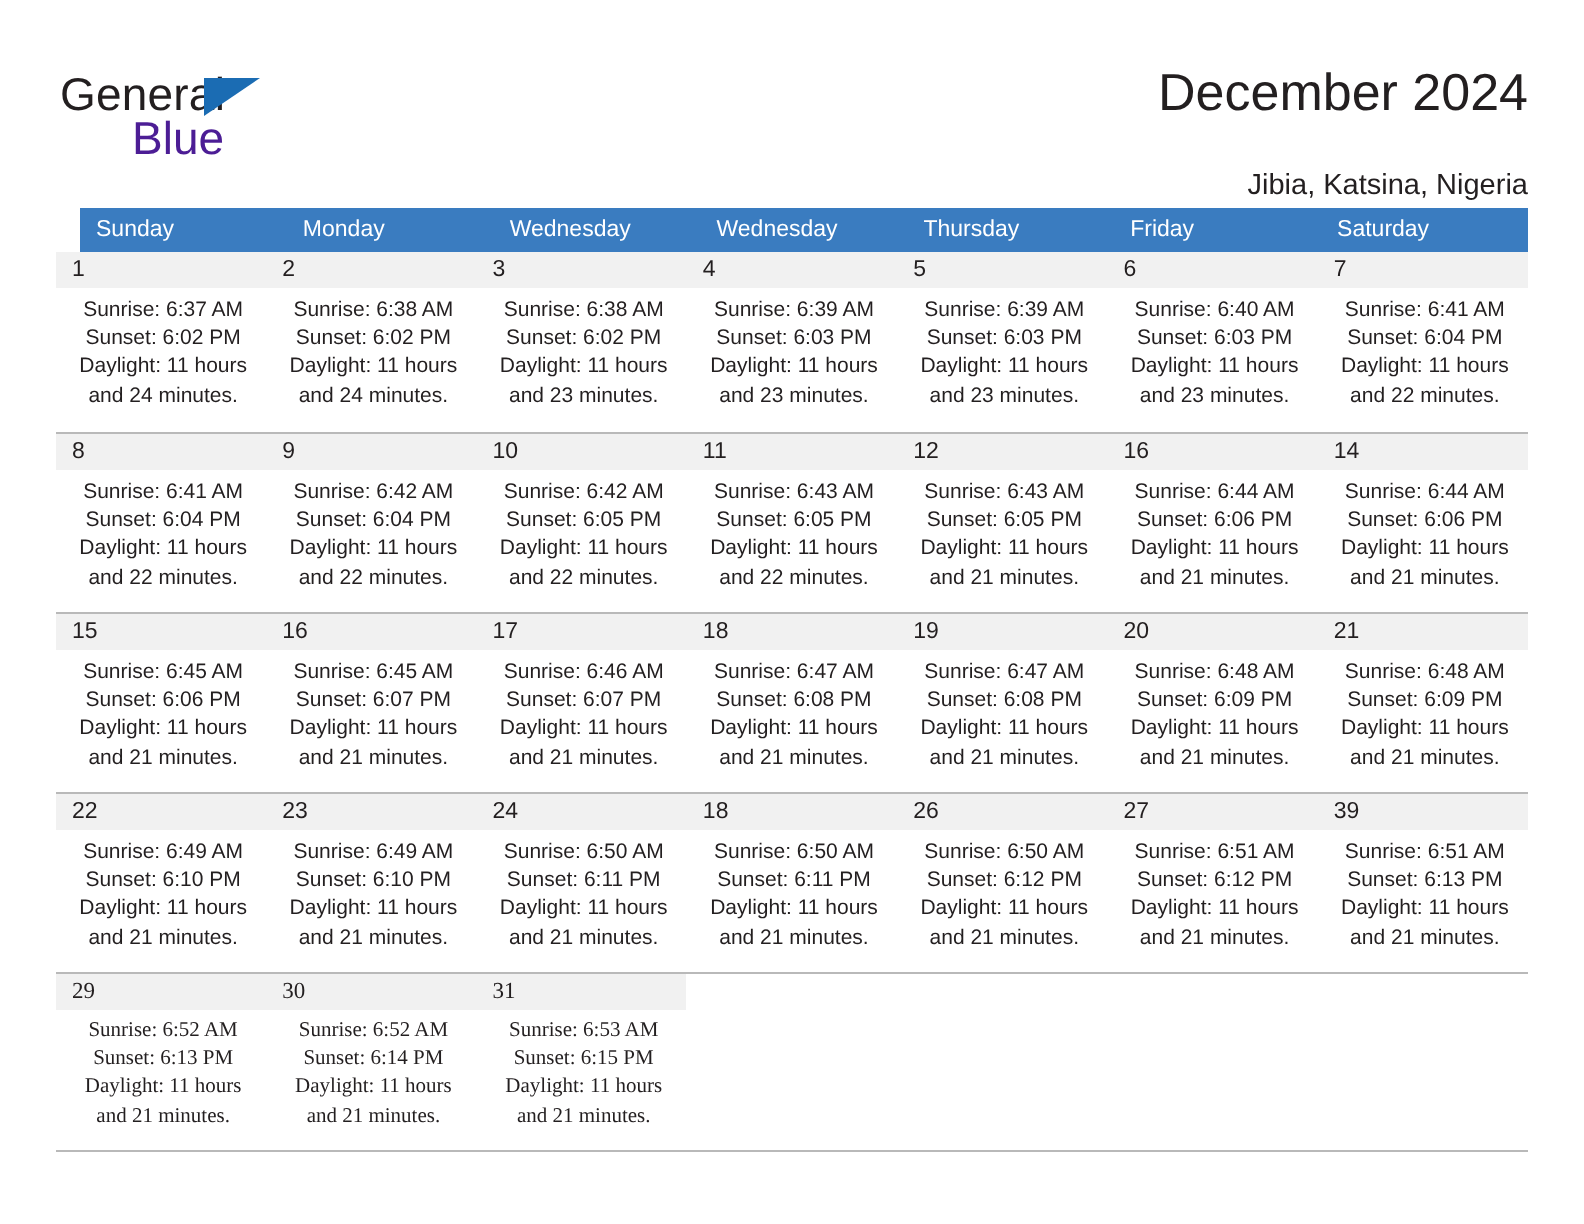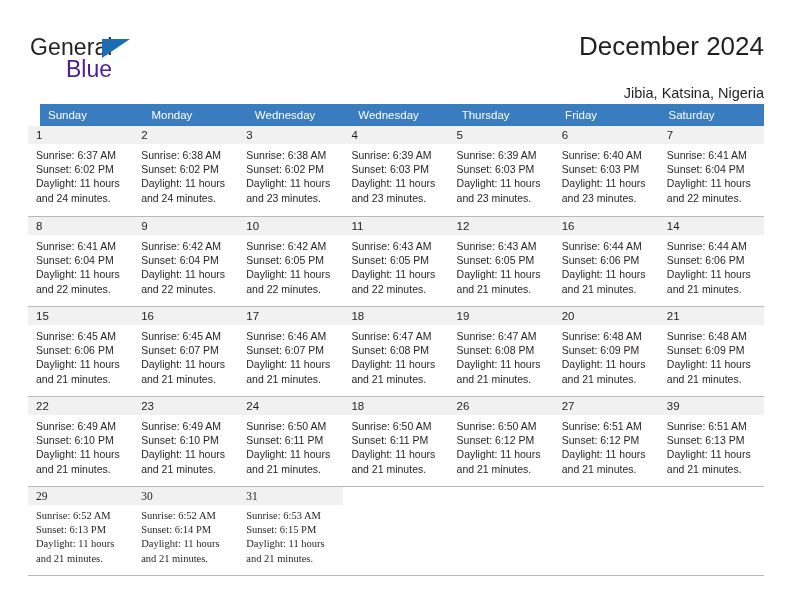--- a/index.html
+++ b/index.html
@@ -140,20 +140,21 @@
     box-sizing: border-box;
   }
   .day.empty .day-head {
     background: transparent;
   }
   .day-body {
     padding: 4px 6px 0 8px;
     font-size: 10.5px;
     line-height: 14.2px;
     color: #231f20;
+    text-align: center;
   }
   .day-body div {
     white-space: nowrap;
   }
 </style>
 </head>
 <body>
 
 <div class="page">
 

